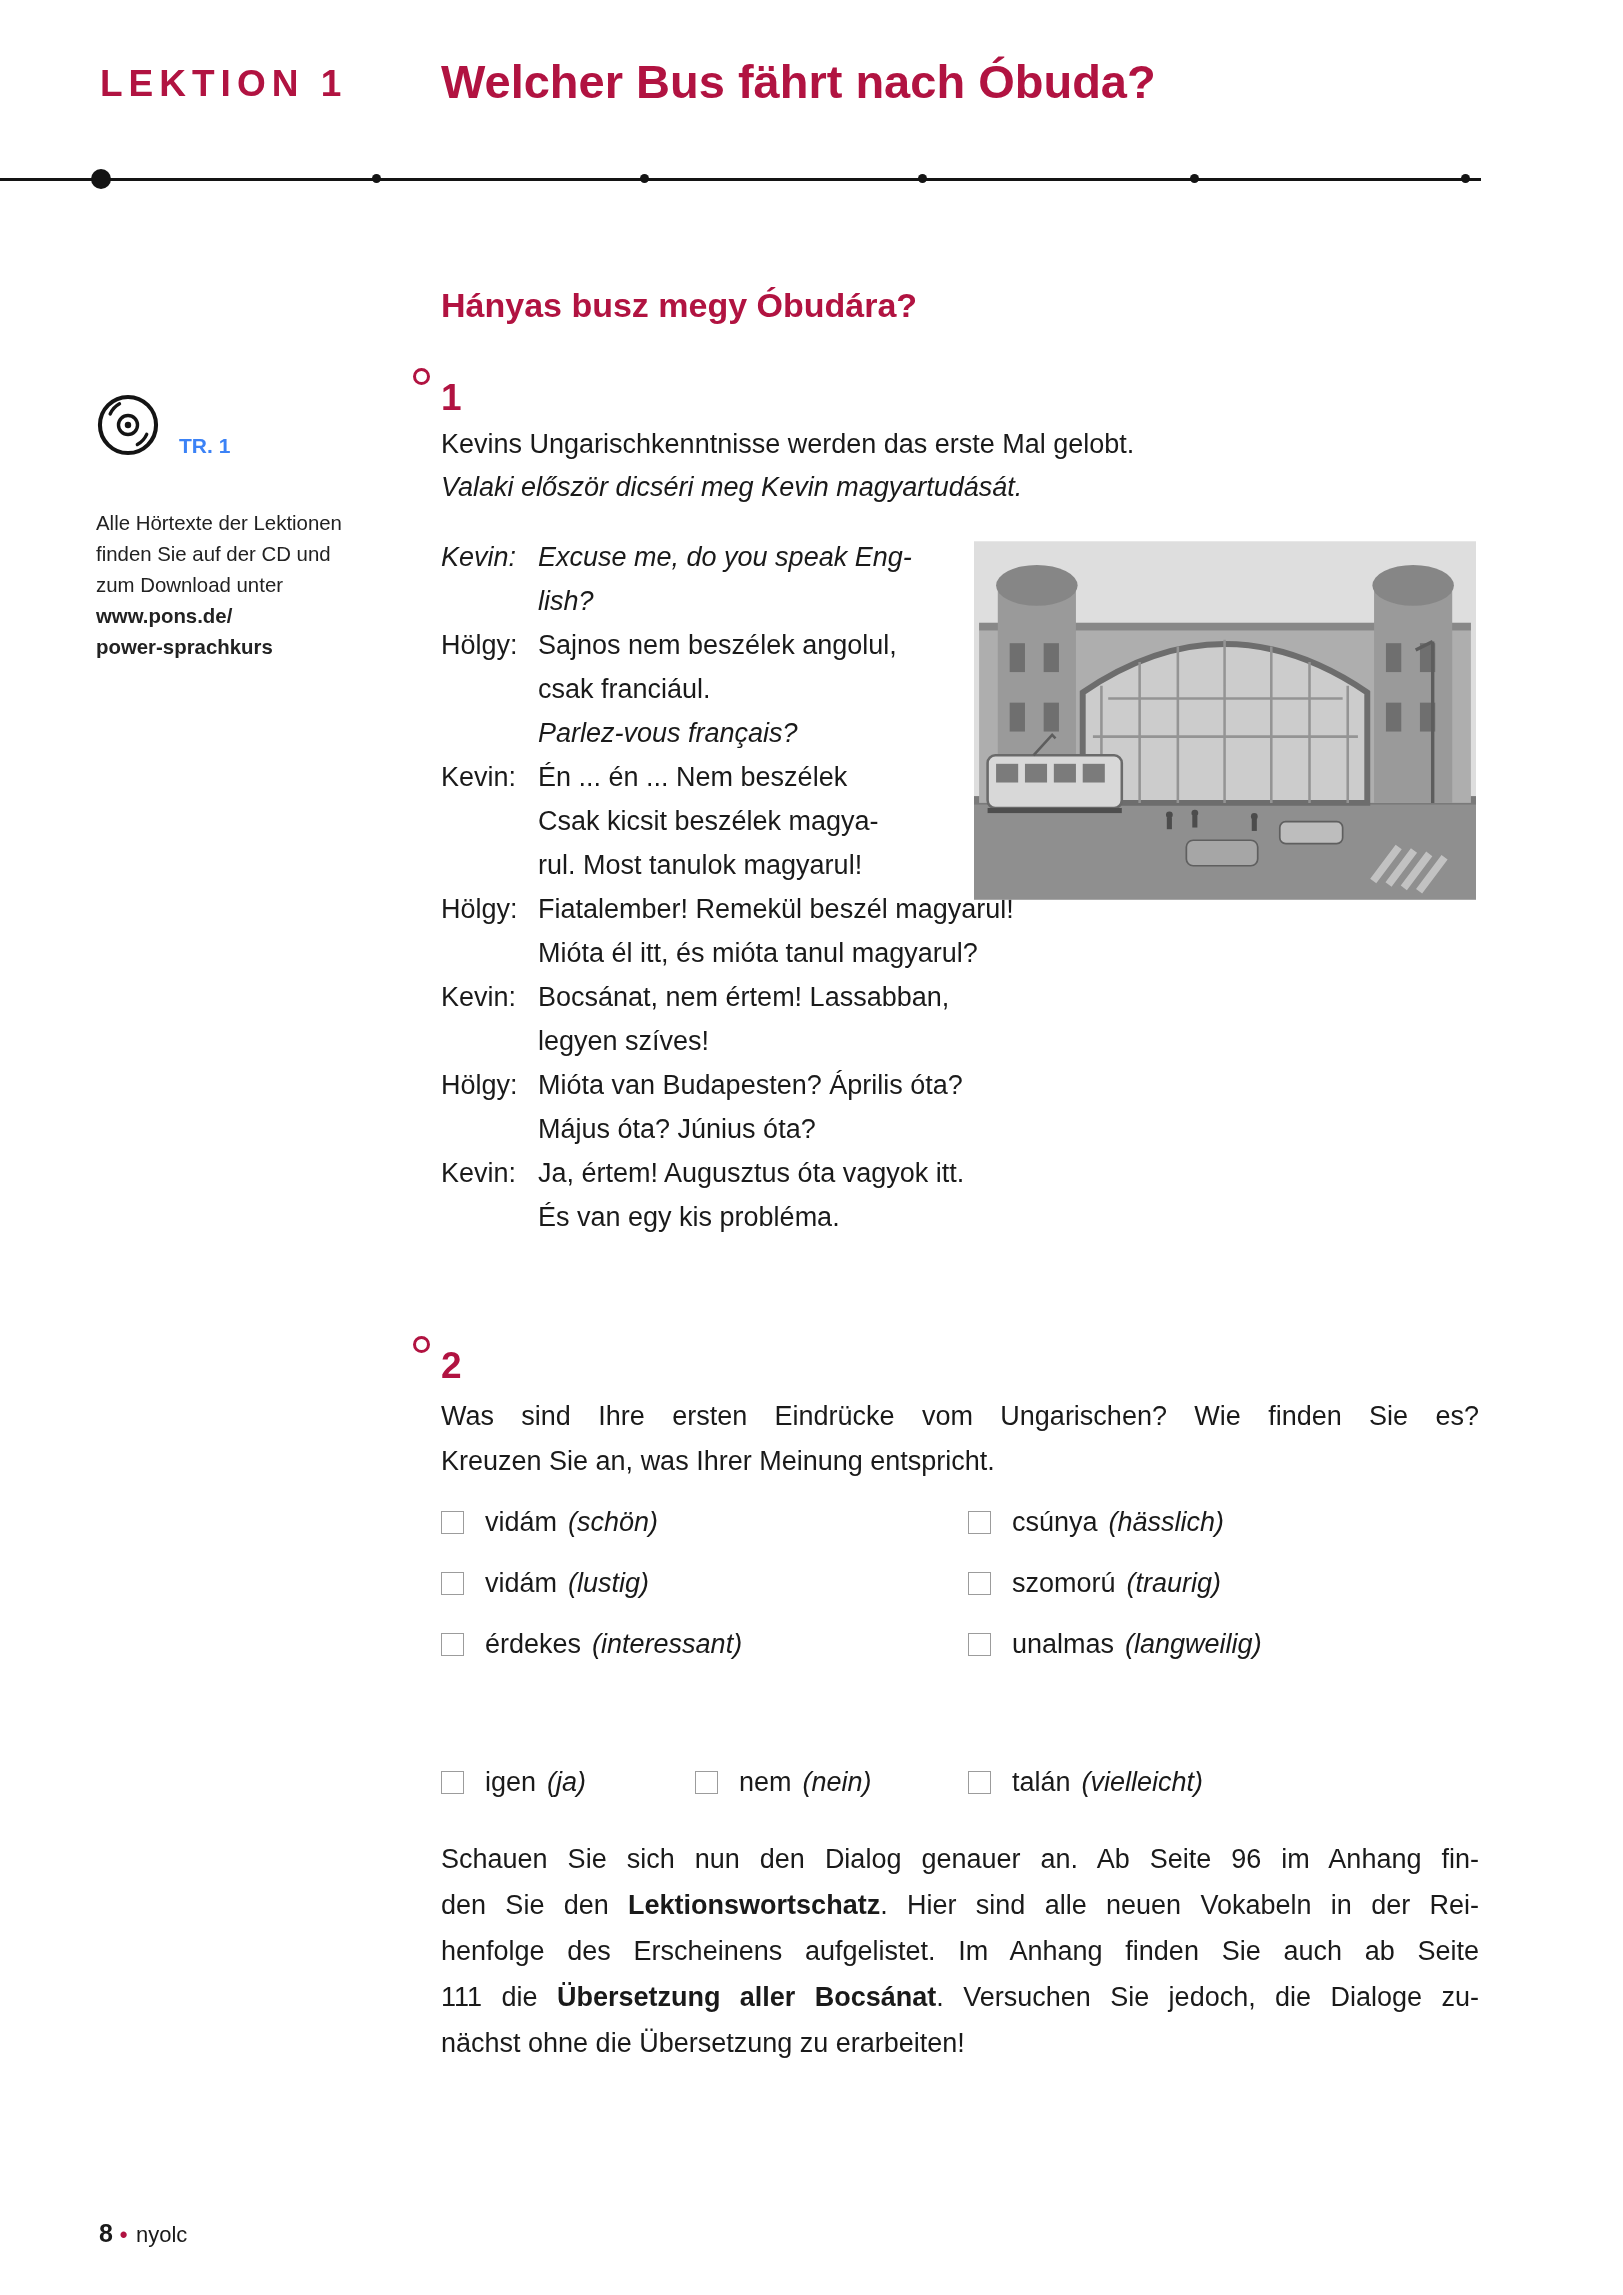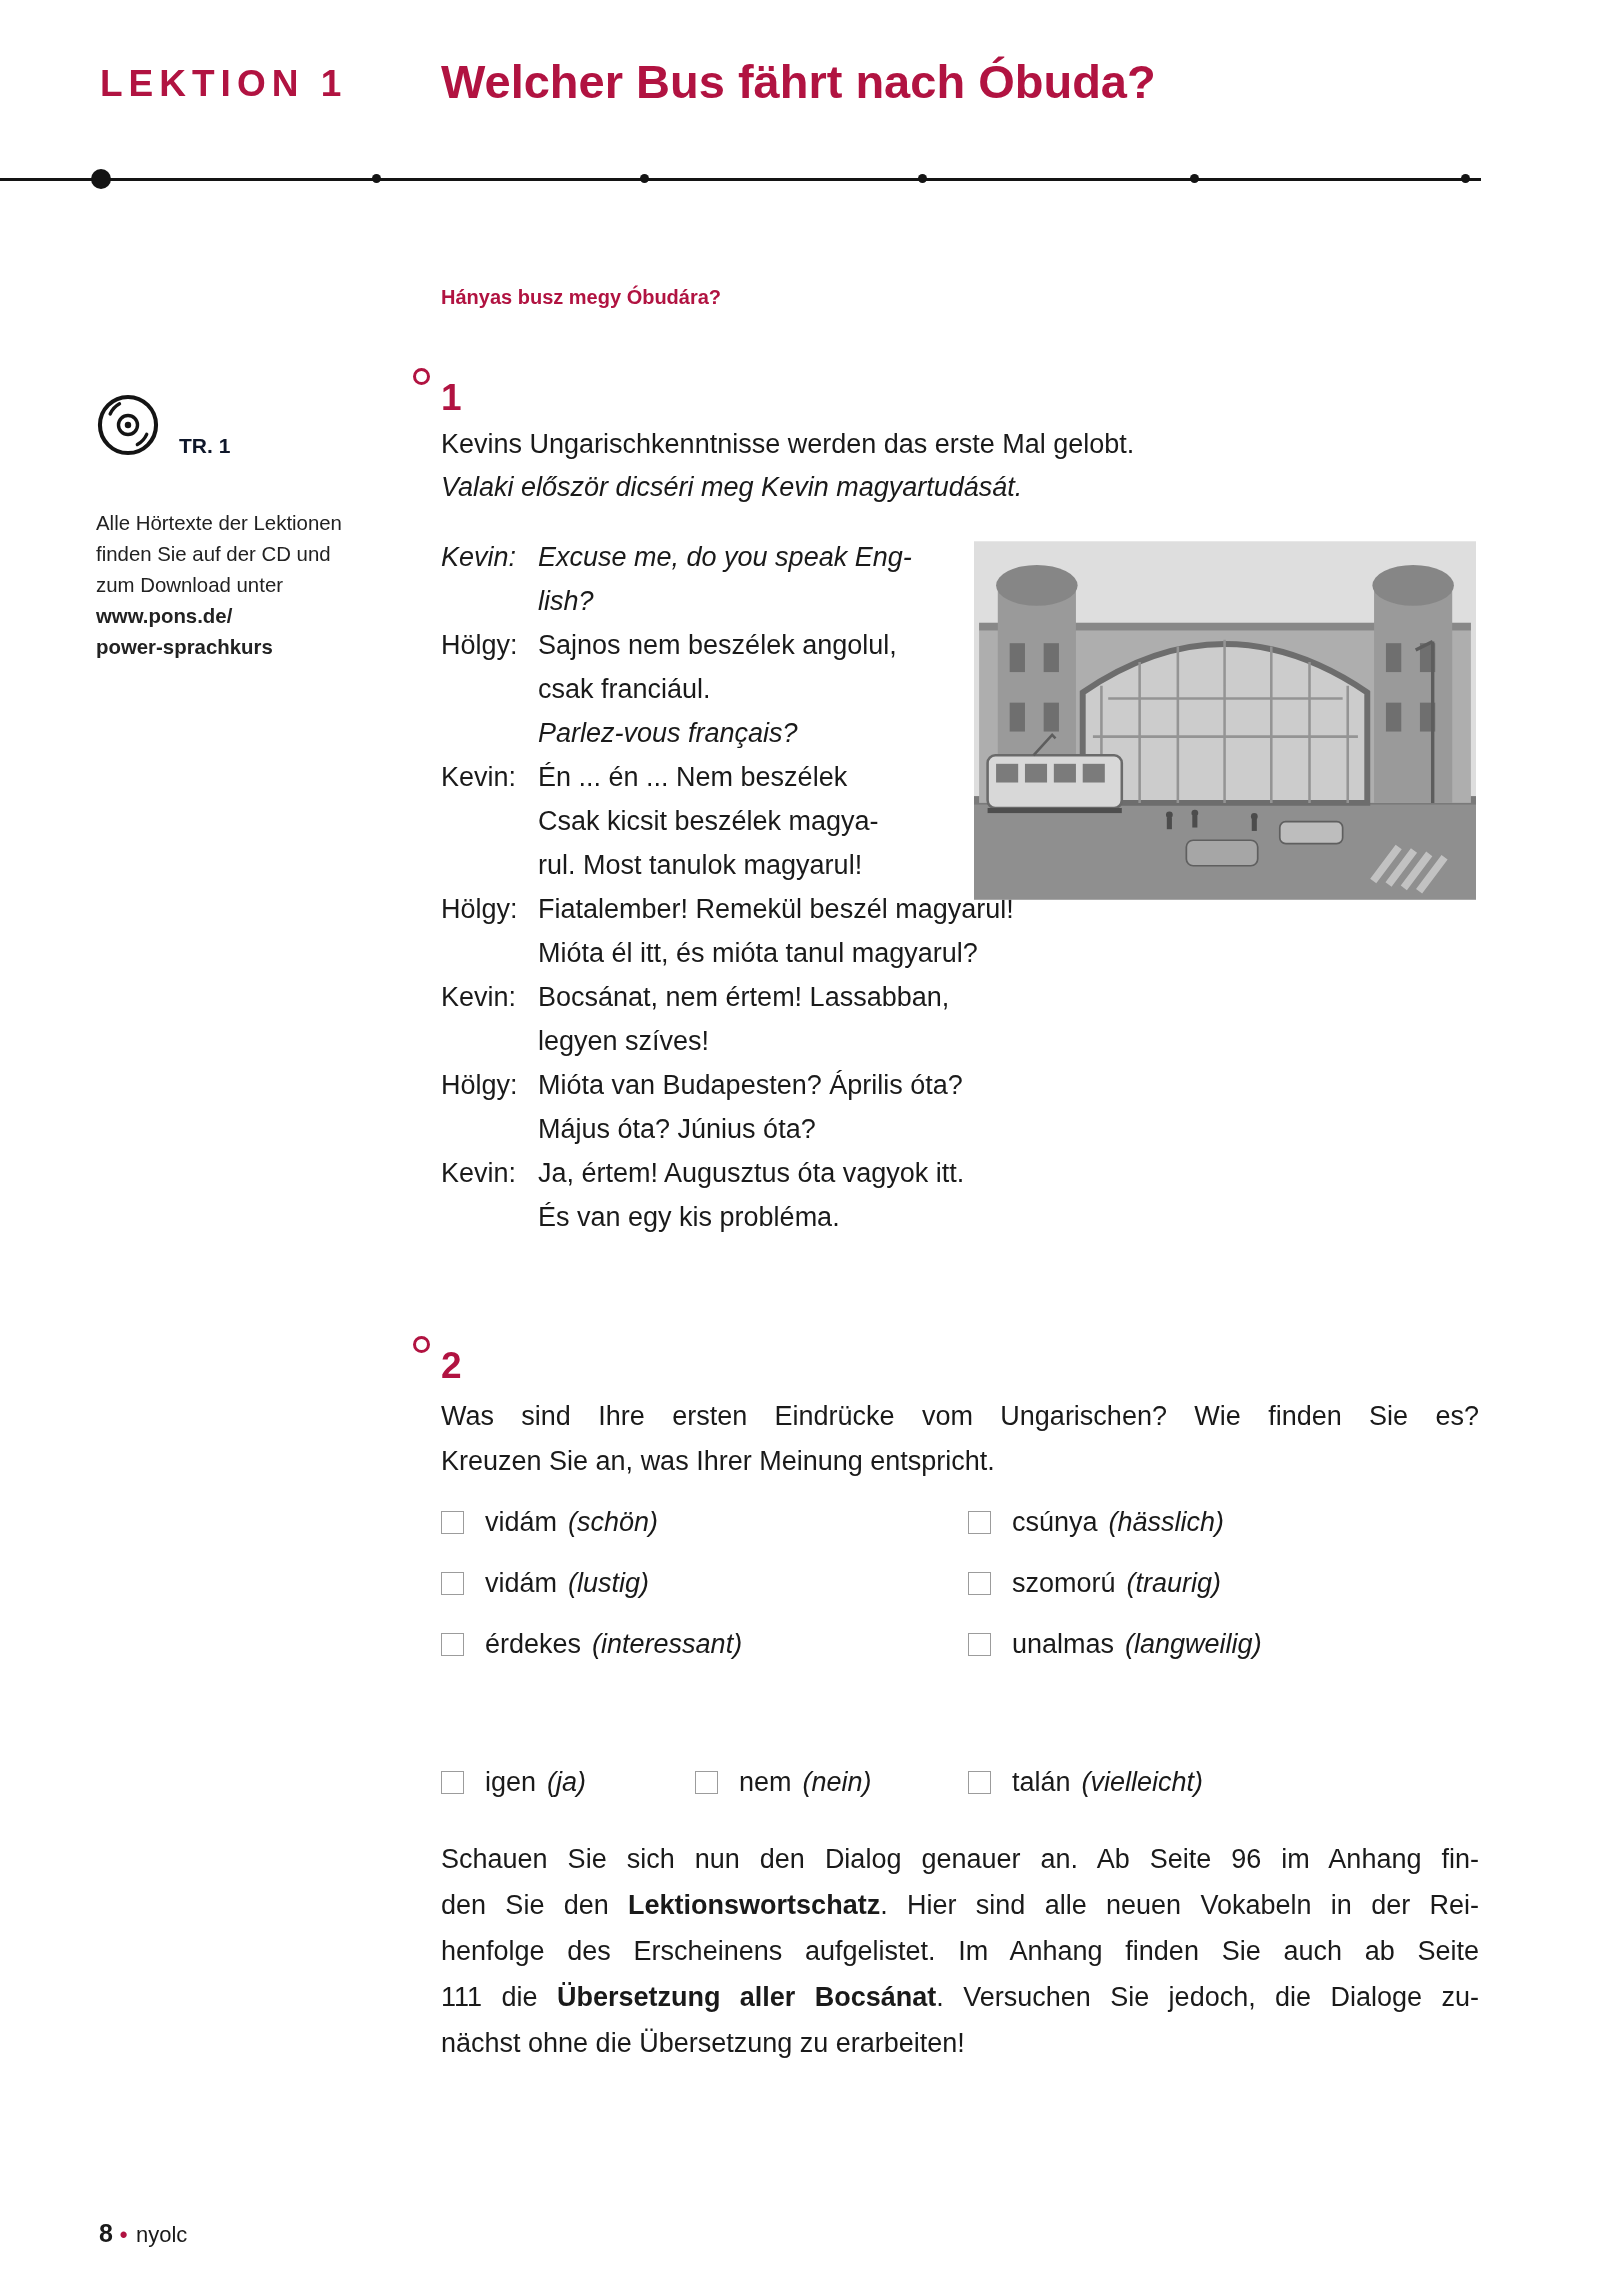--- a/index.html
+++ b/index.html
@@ -10,26 +10,26 @@
   .lektion{position:absolute;left:100px;top:63px;font-size:37px;font-weight:bold;
            letter-spacing:6px;color:#b11341;}
   .title{position:absolute;left:441px;top:54px;font-size:47px;font-weight:bold;color:#b11341;}
   .rule{position:absolute;left:0;top:178px;width:1623px;height:2.6px;background:#141414;}
   .dot{position:absolute;border-radius:50%;background:#141414;z-index:2;}
   .dot.big{width:20.4px;height:20.4px;left:91px;top:169px;}
   .dot.sm{width:9.4px;height:9.4px;top:174px;}
 
   
   .cdicon{position:absolute;left:94px;top:391px;width:68px;height:68px;}
-  .tr{position:absolute;left:179px;top:434px;font-size:21px;font-weight:bold;color:#0f172a;}
+  .tr{position:absolute;left:179px;top:434px;font-size:21px;font-weight:bold;color:#3b82f6;}
   .note{position:absolute;left:96px;top:508px;font-size:20.4px;line-height:31px;color:#222222;}
   .note .b{font-weight:bold;}
 
   
-  .subtitle{position:absolute;left:441px;top:286px;font-size:20px;font-weight:bold;color:#b11341;}
+  .subtitle{position:absolute;left:441px;top:286px;font-size:34px;font-weight:bold;color:#b11341;}
   .marker{position:absolute;width:11px;height:11px;border:3.4px solid #b11341;border-radius:50%;
           box-sizing:content-box;background:#ffffff;}
   .m1{left:413px;top:368px;} .m2{left:413px;top:1336px;}
   .secnum{position:absolute;font-size:37px;font-weight:bold;color:#b11341;}
   .n1{left:441px;top:377px;} .n2{left:441px;top:1345px;}
 
   .intro1{position:absolute;left:441px;top:423px;font-size:27px;line-height:43px;}
   .it{font-style:italic;}
 
   .dialog{position:absolute;left:441px;top:535px;font-size:27px;line-height:44px;}

